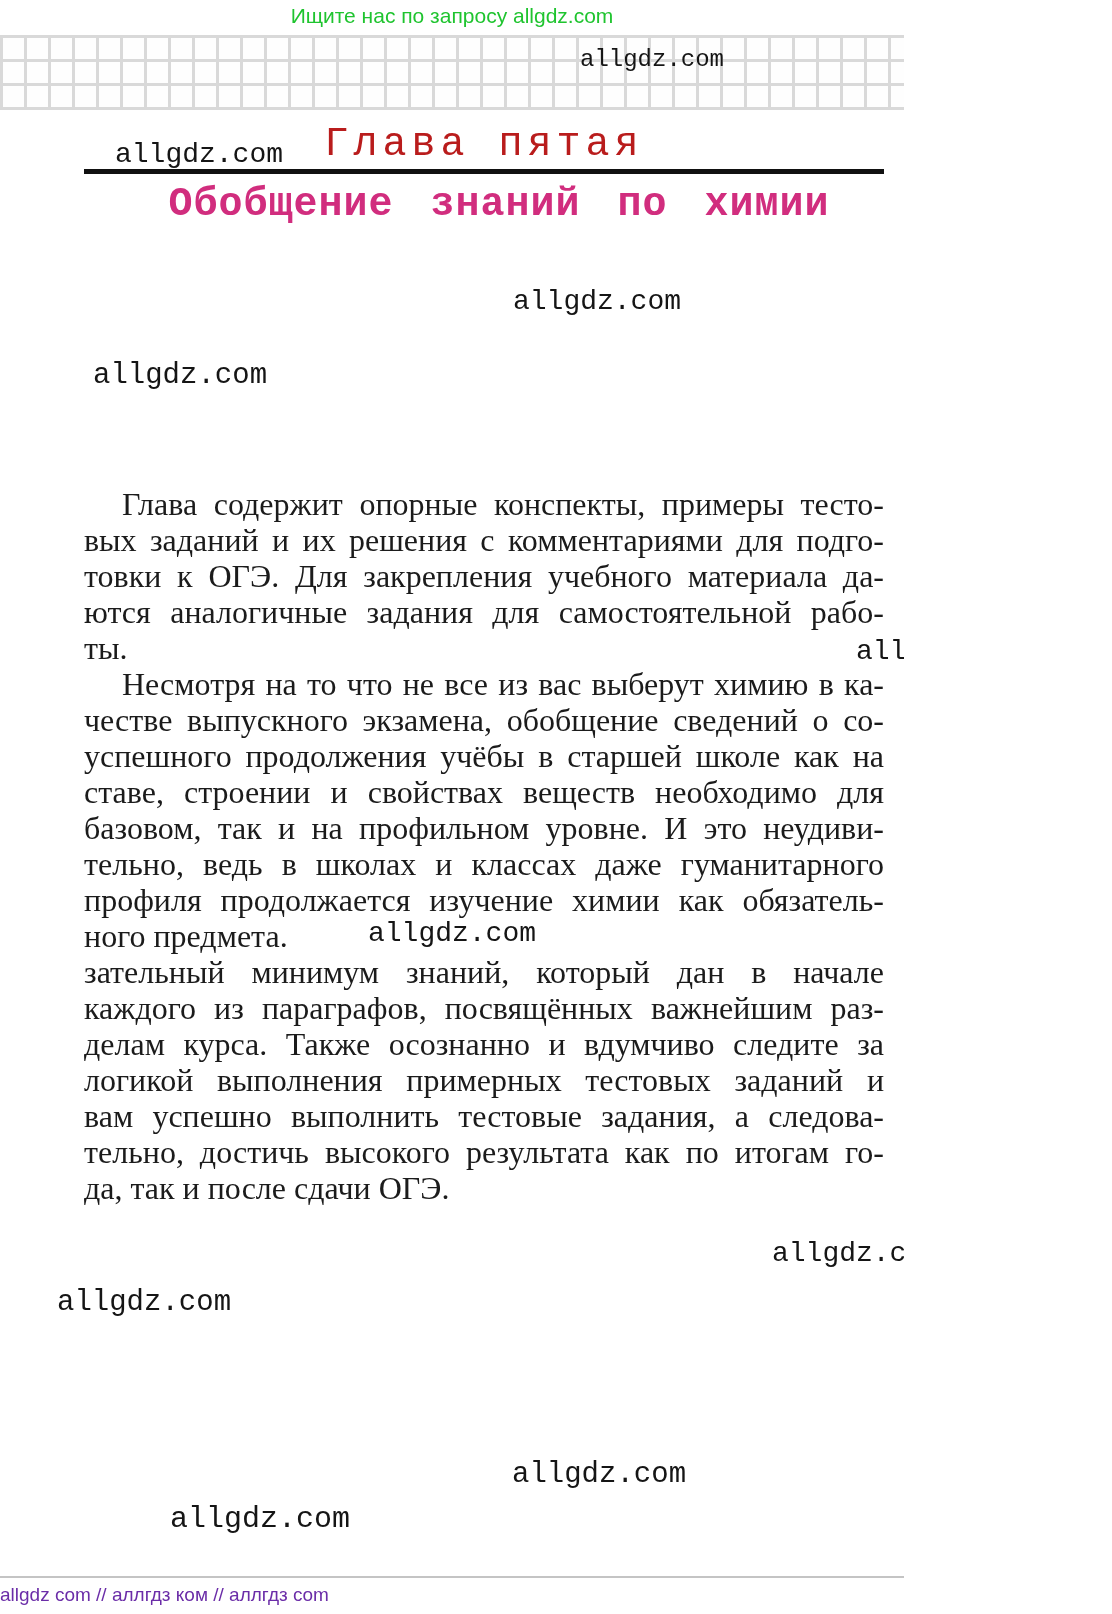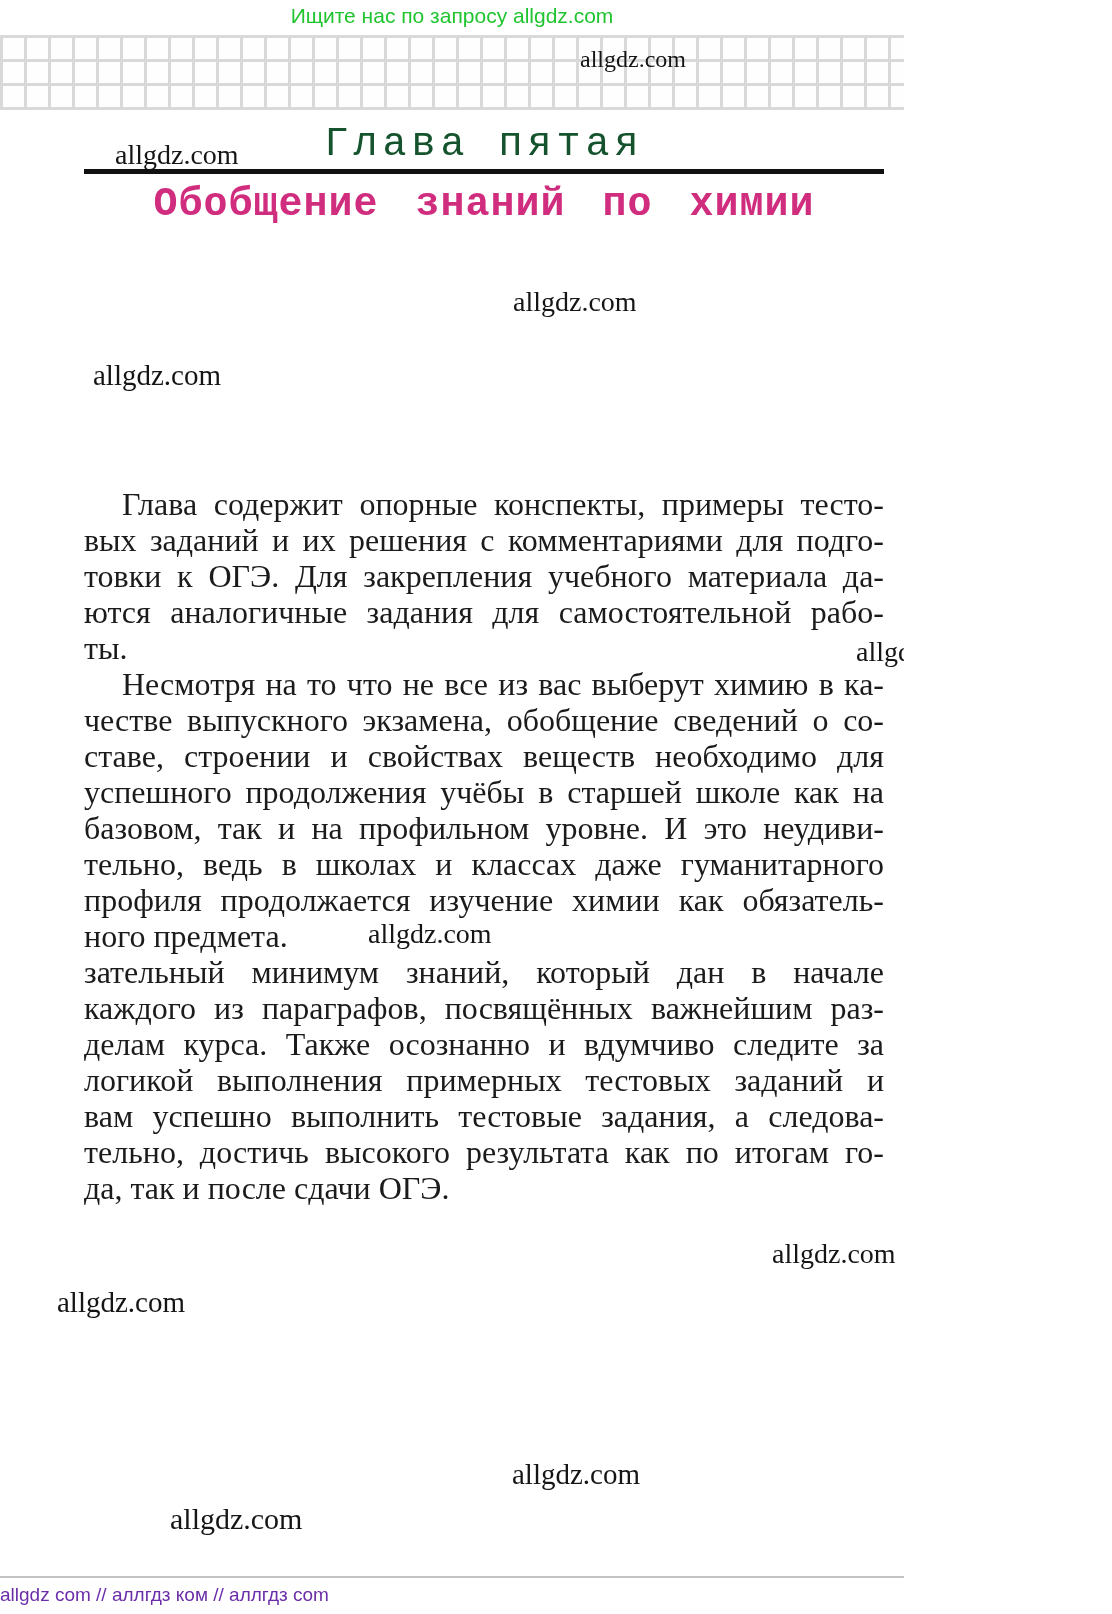--- a/index.html
+++ b/index.html
@@ -19,46 +19,46 @@
     background-image:
       repeating-linear-gradient(to right,#d9d9d9 0 3px,rgba(0,0,0,0) 3px 24px),
       repeating-linear-gradient(to bottom,#d9d9d9 0 3px,rgba(0,0,0,0) 3px 24px);
   }
   .grid-strip-fade{
     position:absolute;top:35px;left:1000px;width:112px;height:75px;
     background:linear-gradient(to bottom,#dedede 0%,#f2f2f2 45%,#ffffff 90%);
   }
   
   .wm{
-    position:absolute;color:#151515;font-family:Liberation Serif, serif;
+    position:absolute;color:#151515;font-family:Liberation Mono, monospace;
     font-size:28px;white-space:nowrap;
   }
   .wm-grid{top:46px;left:580px;font-size:24px;}
   .wm-kicker-left{top:139px;left:115px;}
   .wm-title-right{top:193px;left:917px;font-size:27px;}
   .wm-under-title{top:286px;left:513px;}
   .wm-upper-left{top:359px;left:93px;font-size:29px;}
   .wm-mid-right{top:636px;left:856px;}
   .wm-inline{top:918px;left:368px;}
   .wm-low-right{top:1238px;left:772px;}
   .wm-low-left{top:1286px;left:57px;font-size:29px;}
   .wm-bottom-center{top:1458px;left:512px;font-size:29px;}
   .wm-bottom-left{top:1502px;left:170px;font-size:30px;}
   .wm-bottom-small{top:1545px;left:950px;font-size:17px;color:#222222;}
   
   .kicker{
     position:absolute;top:122px;left:84px;width:800px;text-align:center;
     font-family:"Liberation Mono","DejaVu Sans Mono",monospace;
-    font-size:40px;letter-spacing:5px;color:#14532d;white-space:nowrap;
+    font-size:40px;letter-spacing:5px;color:#b91c1c;white-space:nowrap;
   }
   .rule{
     position:absolute;top:169px;left:84px;width:800px;height:5px;background:#111111;
   }
   .chapter-title{
-    position:absolute;top:181px;left:84px;width:800px;text-align:center;
+    position:absolute;top:181px;left:99px;width:800px;text-align:center;
     font-family:"Liberation Mono","DejaVu Sans Mono",monospace;
     font-weight:bold;font-size:40px;line-height:47px;letter-spacing:1px;
     word-spacing:12px;color:#d12d7e;white-space:nowrap;
   }
   
   .body-text{
     position:absolute;top:486px;left:84px;width:800px;
     font-family:"Liberation Serif","DejaVu Serif",serif;
     font-size:32px;line-height:36px;color:#1b1b1b;
   }
@@ -101,22 +101,22 @@
       <div>
         <div class="bline first">Глава содержит опорные конспекты, примеры тесто-</div>
         <div class="bline">вых заданий и их решения с комментариями для подго-</div>
         <div class="bline">товки к ОГЭ. Для закрепления учебного материала да-</div>
         <div class="bline">ются аналогичные задания для самостоятельной рабо-</div>
         <div class="bline last">ты.</div>
       </div>
       <div>
         <div class="bline first">Несмотря на то что не все из вас выберут химию в ка-</div>
         <div class="bline">честве выпускного экзамена, обобщение сведений о со-</div>
+        <div class="bline">успешного продолжения учёбы в старшей школе как на</div>
         <div class="bline">ставе, строении и свойствах веществ необходимо для</div>
-        <div class="bline">успешного продолжения учёбы в старшей школе как на</div>
         <div class="bline">базовом, так и на профильном уровне. И это неудиви-</div>
         <div class="bline">тельно, ведь в школах и классах даже гуманитарного</div>
         <div class="bline">профиля продолжается изучение химии как обязатель-</div>
         <div class="bline last">ного предмета.</div>
       </div>
       <div>
         <div class="bline">зательный минимум знаний, который дан в начале</div>
         <div class="bline">каждого из параграфов, посвящённых важнейшим раз-</div>
         <div class="bline">делам курса. Также осознанно и вдумчиво следите за</div>
         <div class="bline">логикой выполнения примерных тестовых заданий и</div>

